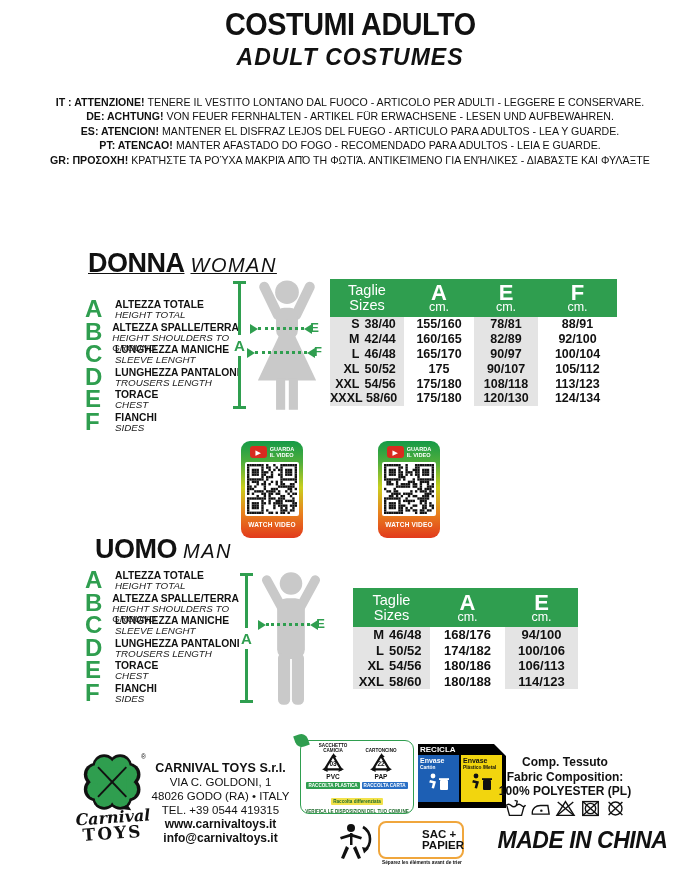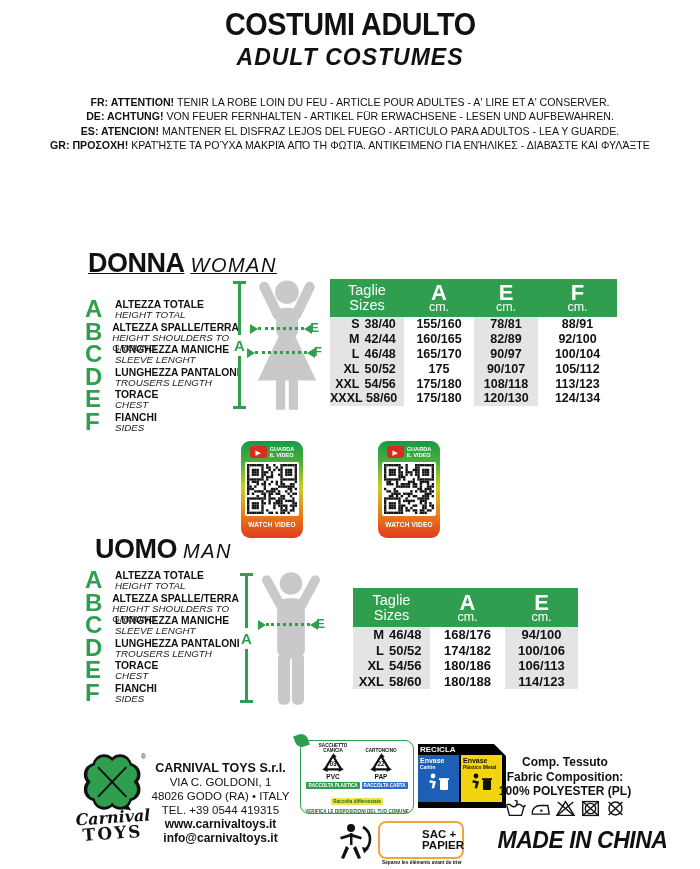--- a/index.html
+++ b/index.html
@@ -127,28 +127,29 @@
 </head>
 <body>
 
 <div class="sheet">
 
   <div class="title"><span>COSTUMI ADULTO</span></div>
   <div class="subtitle">ADULT COSTUMES</div>
 
   <div class="warnings">
 
-
-
-      <div class="warn-line"><b>FR: ATTENTION!</b><span>TENIR LA ROBE LOIN DU FEU - ARTICLE POUR ADULTES - A' LIRE ET A' CONSERVER.</span></div>
+      <div class="warn-line"><b>IT : ATTENZIONE!</b><span>TENERE IL VESTITO LONTANO DAL FUOCO - ARTICOLO PER ADULTI - LEGGERE E CONSERVARE.</span></div>
+
+
 
       <div class="warn-line"><b>DE: ACHTUNG!</b><span>VON FEUER FERNHALTEN - ARTIKEL FÜR ERWACHSENE - LESEN UND AUFBEWAHREN.</span></div>
 
       <div class="warn-line"><b>ES: ATENCION!</b><span>MANTENER EL DISFRAZ LEJOS DEL FUEGO - ARTICULO PARA ADULTOS - LEA Y GUARDE.</span></div>
 
+      <div class="warn-line"><b>PT: ATENCAO!</b><span>MANTER AFASTADO DO FOGO - RECOMENDADO PARA ADULTOS - LEIA E GUARDE.</span></div>
 
 
 
       <div class="warn-line"><b>GR: ΠΡΟΣΟΧΗ!</b><span>ΚΡΑΤΉΣΤΕ ΤΑ ΡΟΎΧΑ ΜΑΚΡΙΆ ΑΠΌ ΤΗ ΦΩΤΙΆ. ΑΝΤΙΚΕΊΜΕΝΟ ΓΙΑ ΕΝΉΛΙΚΕΣ - ΔΙΑΒΆΣΤΕ ΚΑΙ ΦΥΛΆΞΤΕ</span></div>
     </div>
 
   <div class="sec-head" style="left:88px;top:248px;text-decoration:underline;">
     <span class="it">DONNA</span><span class="en">WOMAN</span>
   </div>
 

